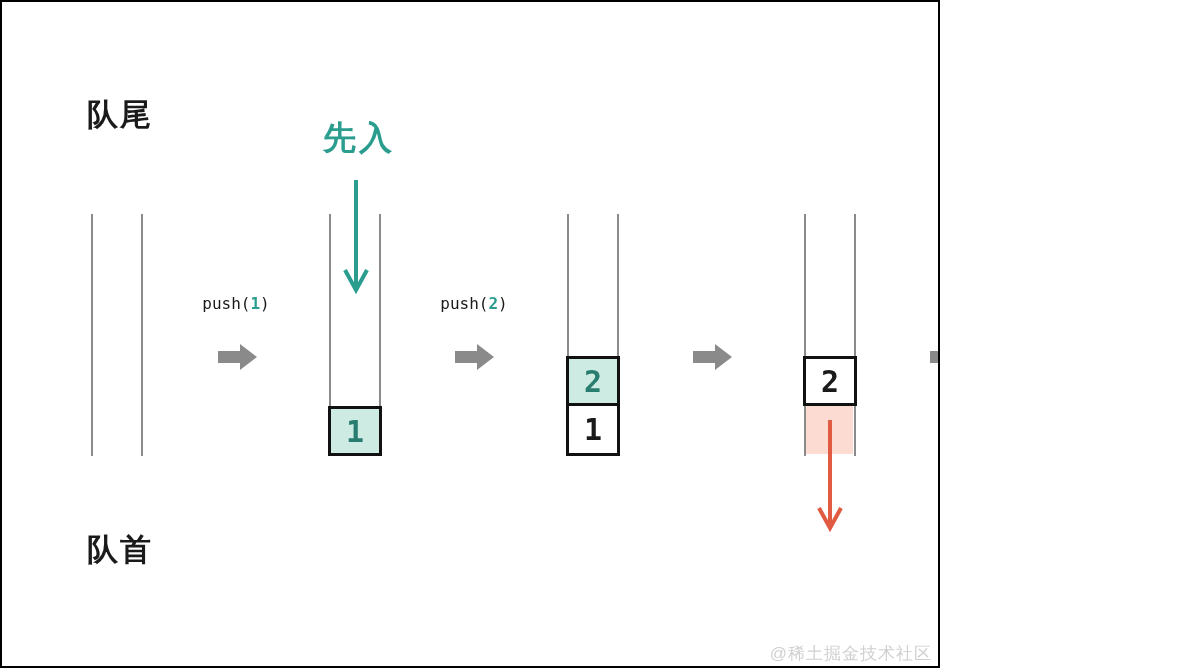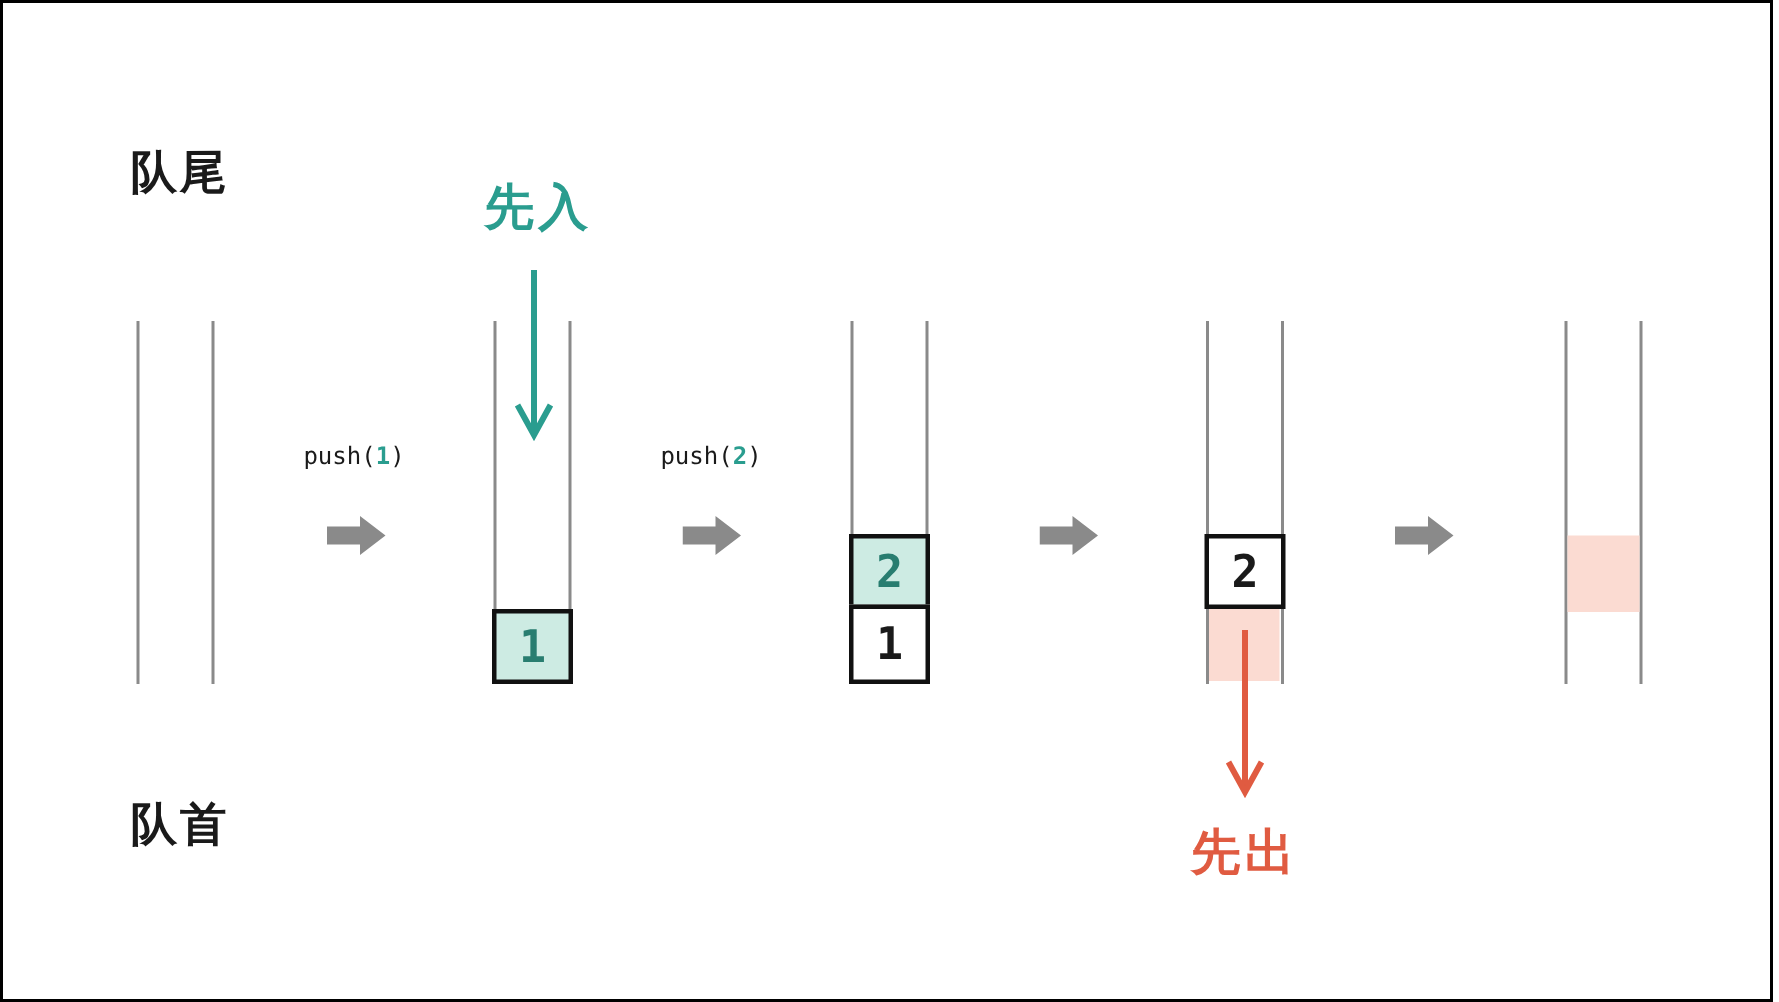--- a/index.html
+++ b/index.html
@@ -4,21 +4,21 @@
 <style>
   :root{
     --teal:#2a9d8f; --teal-dark:#287d70; --mint:#cdebe3;
     --orange:#e05b41; --pink:#fbdbd2;
     --gray-arrow:#8a8a8a; --tube-line:#8a8a8a;
     --text:#1a1a1a; --watermark:#d0d0d0;
   }
   *{margin:0;padding:0;box-sizing:border-box;}
   html,body{background:#fff;}
   .frame{
-    position:relative;width:1182px;height:668px;
+    position:relative;width:940px;height:668px;
     background:#fff;border:2px solid #000;overflow:hidden;
     font-family:"Liberation Sans",sans-serif;color:var(--text);
   }
   .zh-label{position:absolute;font-size:31px;font-weight:600;letter-spacing:2px;color:var(--text);}
   .accent-label{position:absolute;font-size:33px;font-weight:700;letter-spacing:3px;transform:translateX(-50%);white-space:nowrap;font-family:Liberation Serif, serif;}
   .accent-label.teal{color:var(--teal);}
   .accent-label.orange{color:var(--orange);}
   .tube{
     position:absolute;top:212px;width:52px;height:242px;
     border-left:2px solid var(--tube-line);border-right:2px solid var(--tube-line);
@@ -97,16 +97,16 @@
     <polygon points="0,7 22,7 22,0 39,13 22,26 22,19 0,19" fill="#8a8a8a"></polygon>
   </svg>
   <svg class="flow-arrow" style="left:928px" width="40" height="26" viewBox="0 0 40 26">
     <polygon points="0,7 22,7 22,0 39,13 22,26 22,19 0,19" fill="#8a8a8a"></polygon>
   </svg>
 
   <svg class="v-arrow" style="left:814px;top:416px" width="28" height="116" viewBox="0 0 28 116">
     <line x1="14" y1="2" x2="14" y2="108" stroke="#e05b41" stroke-width="4"></line>
     <polyline points="3,90 14,110 25,90" fill="none" stroke="#e05b41" stroke-width="4"></polyline>
   </svg>
-  <div class="accent-label orange" style="left:828px;top:544px">先出</div>
 
+  <div class="watermark">@稀土掘金技术社区</div>
 
 </div>
 
 </body></html>

